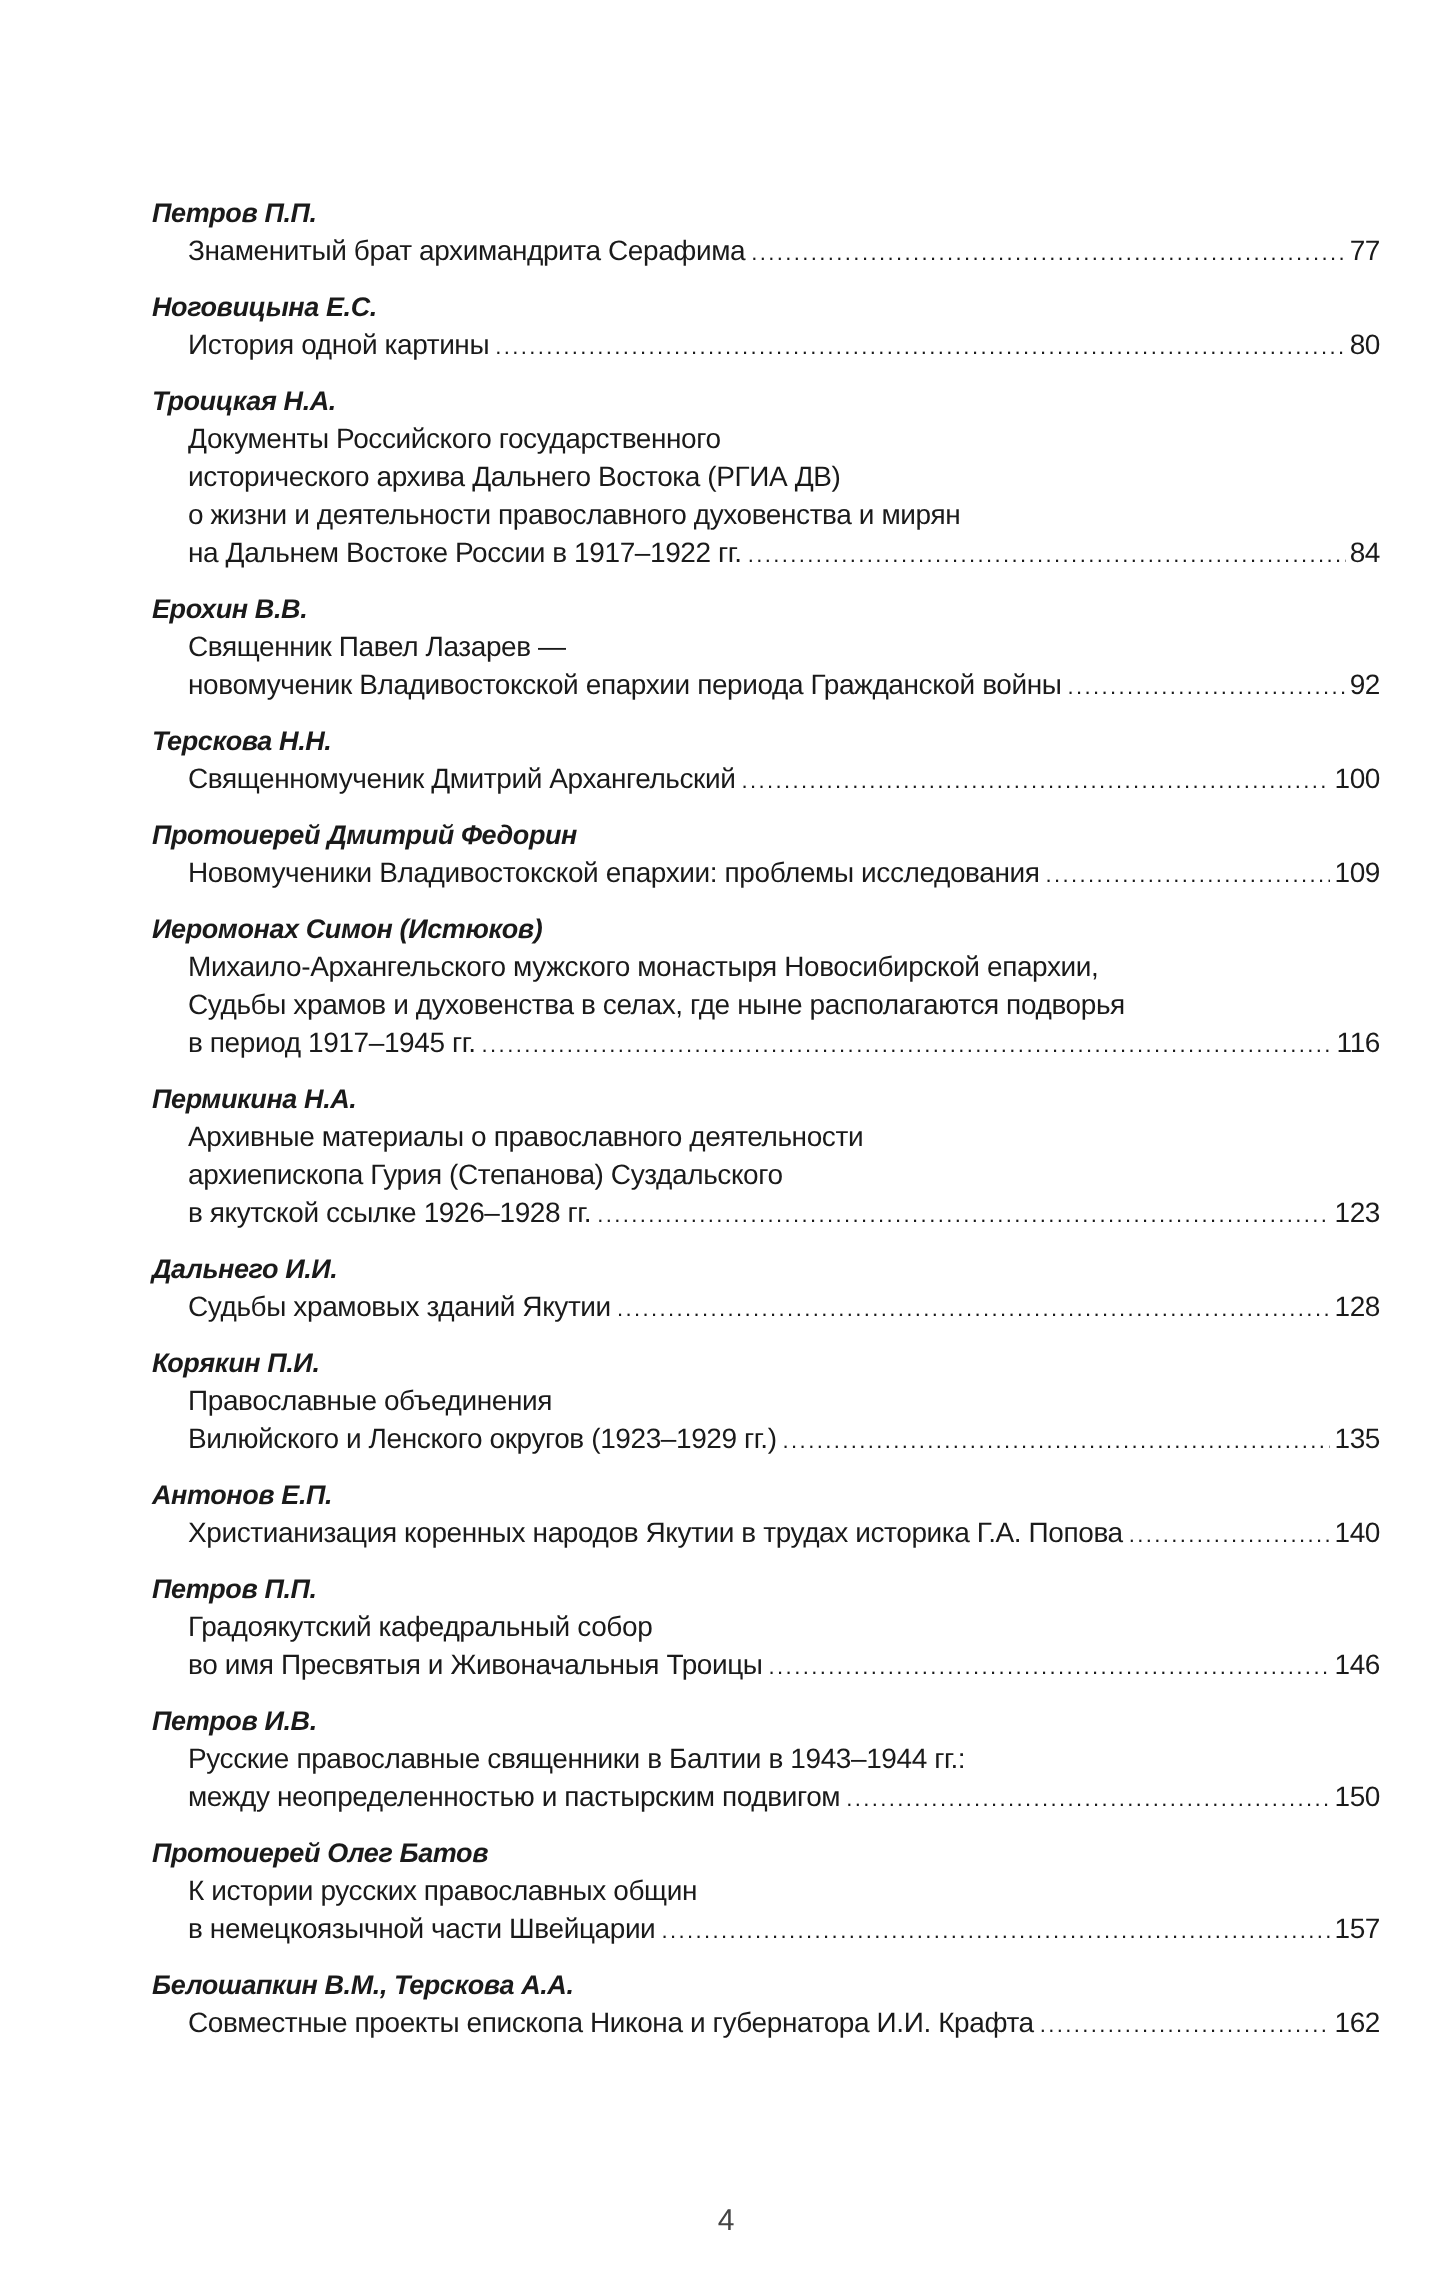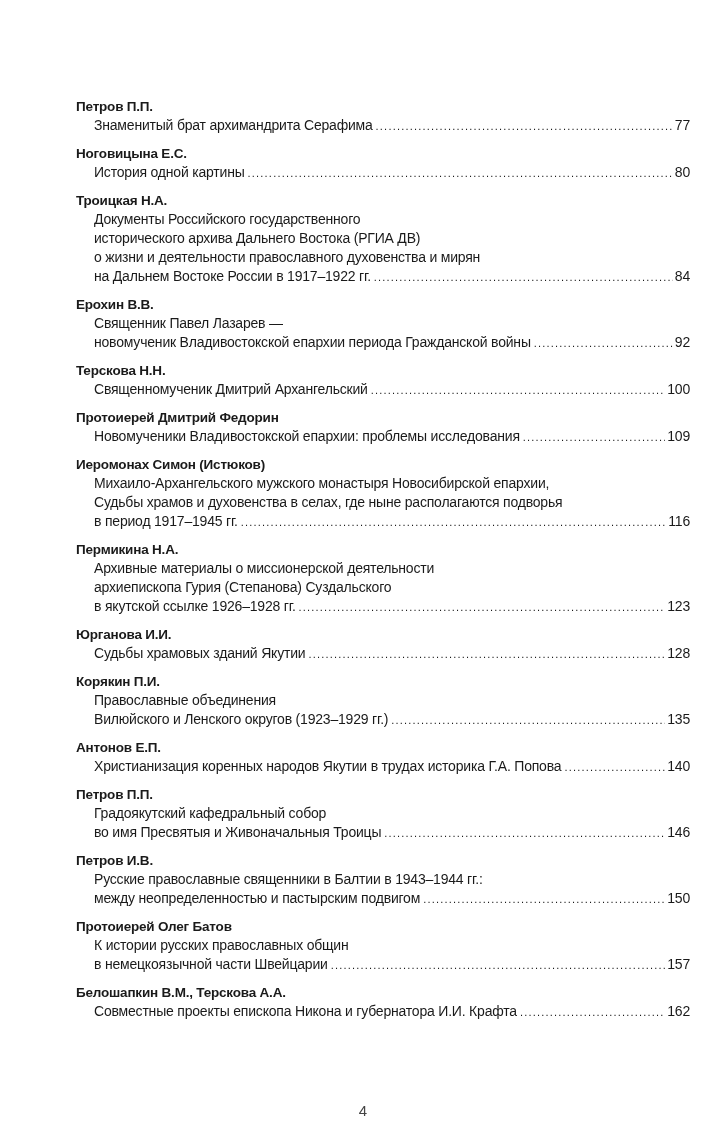--- a/index.html
+++ b/index.html
@@ -19,20 +19,21 @@
       position: absolute;
       left: 76px;
       top: 97px;
       width: 614px;
     }
     .entry {
       margin-bottom: 9px;
     }
     .author {
       font-weight: bold;
+      font-style: italic;
       font-size: 13.5px;
       line-height: 19px;
       height: 19px;
       white-space: nowrap;
       letter-spacing: -0.2px;
     }
     .title-block {
       padding-left: 18px;
     }
     .tline {
@@ -153,31 +154,31 @@
         <div class="tline last">
           <span class="ttext">в период 1917–1945 гг.</span>
           <span class="leader"></span>
           <span class="page">116</span>
         </div>
       </div>
     </div>
     <div class="entry">
       <div class="author">Пермикина Н.А.</div>
       <div class="title-block">
-        <div class="tline">Архивные материалы о миссионерской деятельности</div>
+        <div class="tline">Архивные материалы о православного деятельности</div>
         <div class="tline">архиепископа Гурия (Степанова) Суздальского</div>
         <div class="tline last">
           <span class="ttext">в якутской ссылке 1926–1928 гг.</span>
           <span class="leader"></span>
           <span class="page">123</span>
         </div>
       </div>
     </div>
     <div class="entry">
-      <div class="author">Юрганова И.И.</div>
+      <div class="author">Дальнего И.И.</div>
       <div class="title-block">
         <div class="tline last">
           <span class="ttext">Судьбы храмовых зданий Якутии</span>
           <span class="leader"></span>
           <span class="page">128</span>
         </div>
       </div>
     </div>
     <div class="entry">
       <div class="author">Корякин П.И.</div>

